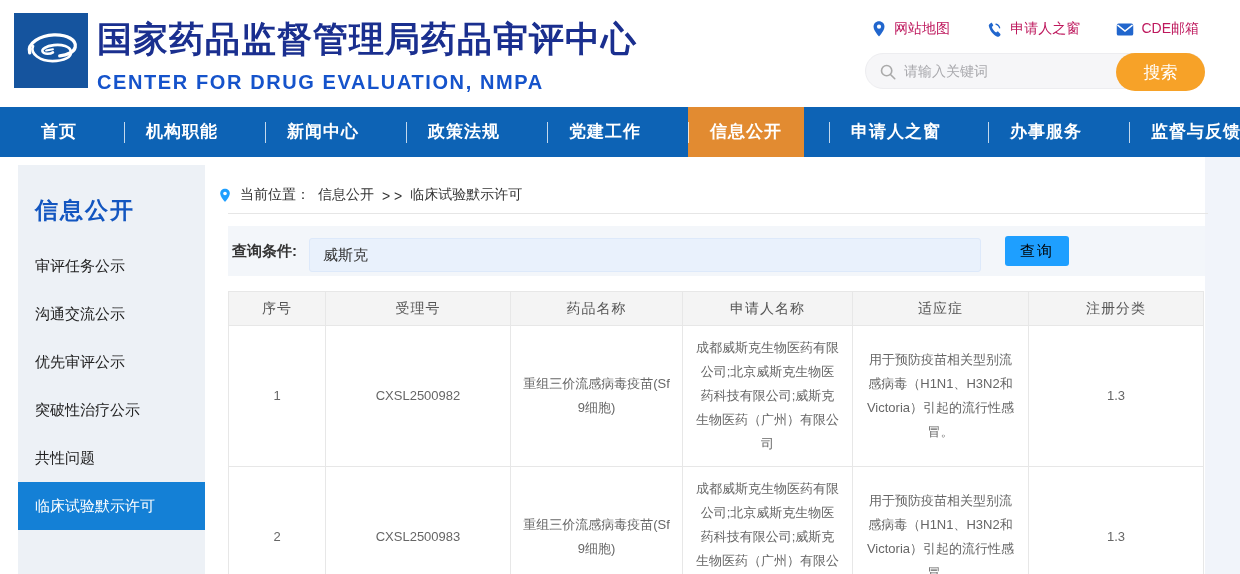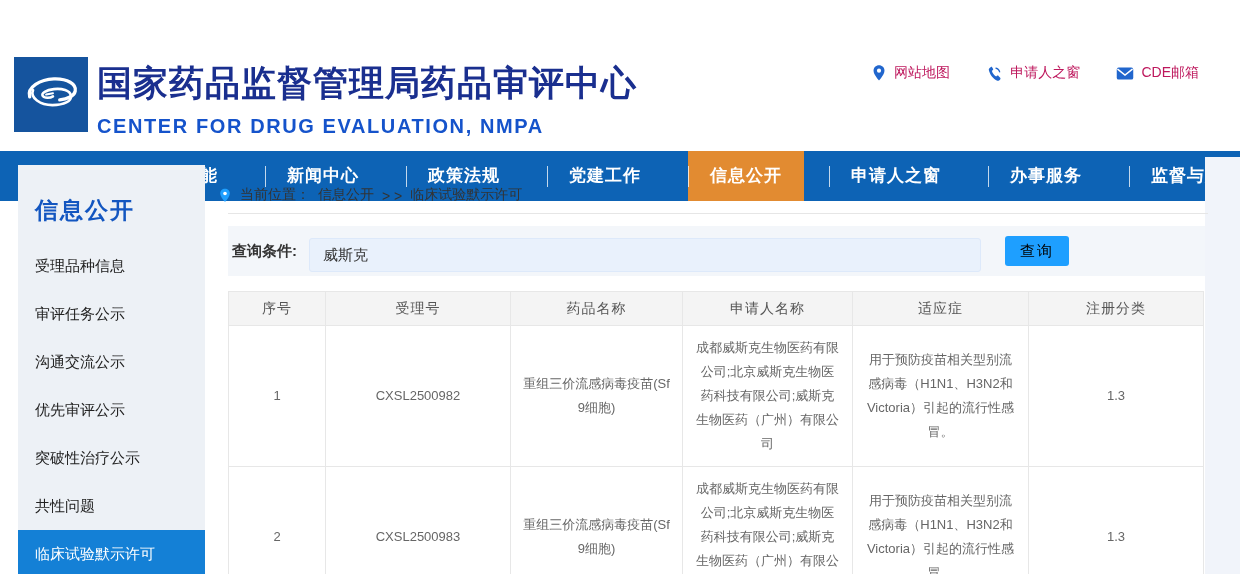--- a/index.html
+++ b/index.html
@@ -2,21 +2,21 @@
 <html style="--logo-blue: #15549e; --title-blue: #1a2f8f; --subtitle-blue: #1553cb; --icon-blue: #2166cd; --search-orange: #f7a228; --nav-blue: #0d63b5; --nav-orange: #e28b31; --sidebar-bg: #edf1f6; --sidebar-title-blue: #1356c0; --sidebar-active-blue: #1480d6; --query-bg: #f3f6fa; --query-input-bg: #e9f1fc; --query-btn-blue: #1e9fff; --th-bg: #f4f4f4; --tbl-border: #e7e7e7;"><head>
 <meta charset="utf-8">
 <style>
   * { margin:0; padding:0; box-sizing:border-box; }
   html,body { background:#fff; }
   body {
     width:1240px; height:574px; position:relative; overflow:hidden;
     font-family:"Liberation Sans","DejaVu Sans",sans-serif;
   }
   
-  .header { position:relative; width:1240px; height:107px; background:#fff;margin-top:44px; }
+  .header { position:relative; width:1240px; height:107px; background:#fff; }
   .logo {
     position:absolute; left:14px; top:13px; width:74px; height:75px;
     background:var(--logo-blue,#15549e); display:flex; align-items:center; justify-content:center; cursor:pointer;
   }
   .title-block { position:absolute; left:97px; top:16px; }
   .title-cn { font-size:35px; font-weight:bold; color:var(--title-blue,#1a2f8f); letter-spacing:1px; }
   .title-en { font-size:20px; font-weight:bold; color:var(--subtitle-blue,#1553cb); letter-spacing:1.6px; margin-top:8px; }
   .header-right { position:absolute; left:865px; top:20px; width:340px; }
   .quick-links { display:flex; justify-content:space-between; padding:0 6px; }
   .quick-link { display:flex; align-items:center; gap:7px; font-size:14px; color:#be185d; cursor:pointer; }
@@ -130,20 +130,30 @@
       <div class="quick-link">
         <span>
           <svg width="18" height="15" viewBox="0 0 24 20">
             <rect x="1" y="2" width="22" height="16" rx="2.5" fill="var(--icon-blue,#2166cd)"></rect>
             <path d="M2.5 4.5 L12 12 L21.5 4.5" stroke="#fff" stroke-width="2" fill="none" stroke-linecap="round"></path>
           </svg>
         </span>
         <span>CDE邮箱</span>
       </div>
     </div>
+    <div class="search-bar">
+      <span class="mag">
+        <svg width="18" height="18" viewBox="0 0 20 20">
+          <circle cx="8.5" cy="8.5" r="5.7" fill="none" stroke="#aaa" stroke-width="1.8"></circle>
+          <line x1="13" y1="13" x2="17.5" y2="17.5" stroke="#aaa" stroke-width="1.8" stroke-linecap="round"></line>
+        </svg>
+      </span>
+      <input class="search-input" type="text" placeholder="请输入关键词" style="">
+      <button class="search-btn">搜索</button>
+    </div>
   </div>
 </div>
 
 <div class="nav">
     <div class="nav-item">首页</div>
     <div class="nav-item">机构职能</div>
     <div class="nav-item">新闻中心</div>
     <div class="nav-item">政策法规</div>
     <div class="nav-item">党建工作</div>
     <div class="nav-item active">信息公开</div>
@@ -151,21 +161,20 @@
     <div class="nav-item">办事服务</div>
     <div class="nav-item">监督与反馈</div>
     <div class="nav-item">登记备案平台</div>
   </div>
 
 <div class="right-strip"></div>
 
 <div class="sidebar">
   <div class="sidebar-title">信息公开</div>
   <div>
-      <div class="side-item">受理品种信息</div>
       <div class="side-item">审评任务公示</div>
       <div class="side-item">沟通交流公示</div>
       <div class="side-item">优先审评公示</div>
       <div class="side-item">突破性治疗公示</div>
       <div class="side-item">共性问题</div>
       <div class="side-item active">临床试验默示许可</div>
     </div>
 </div>
 
 <div class="main">

